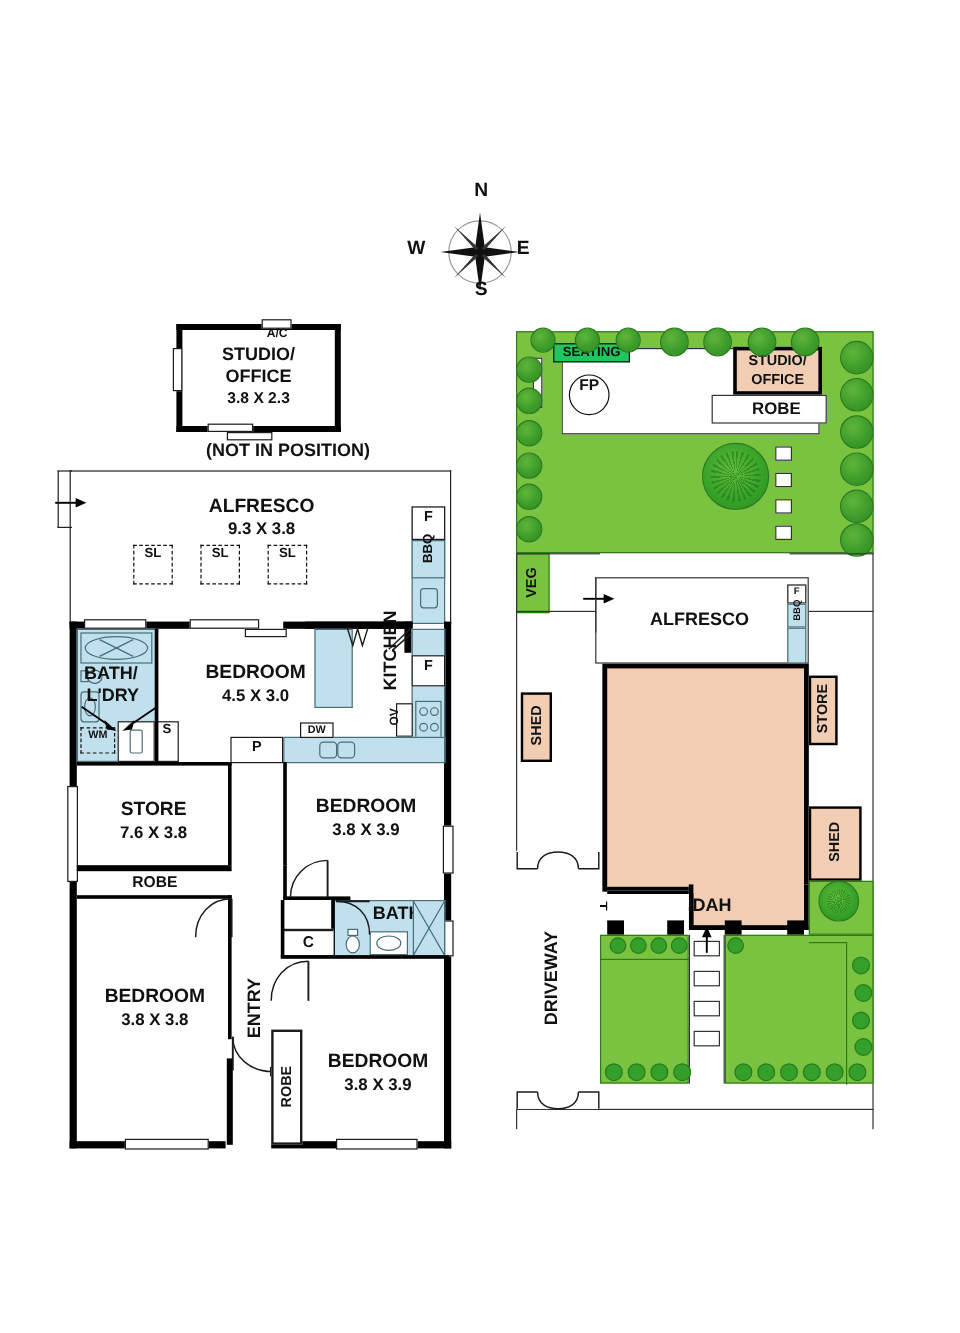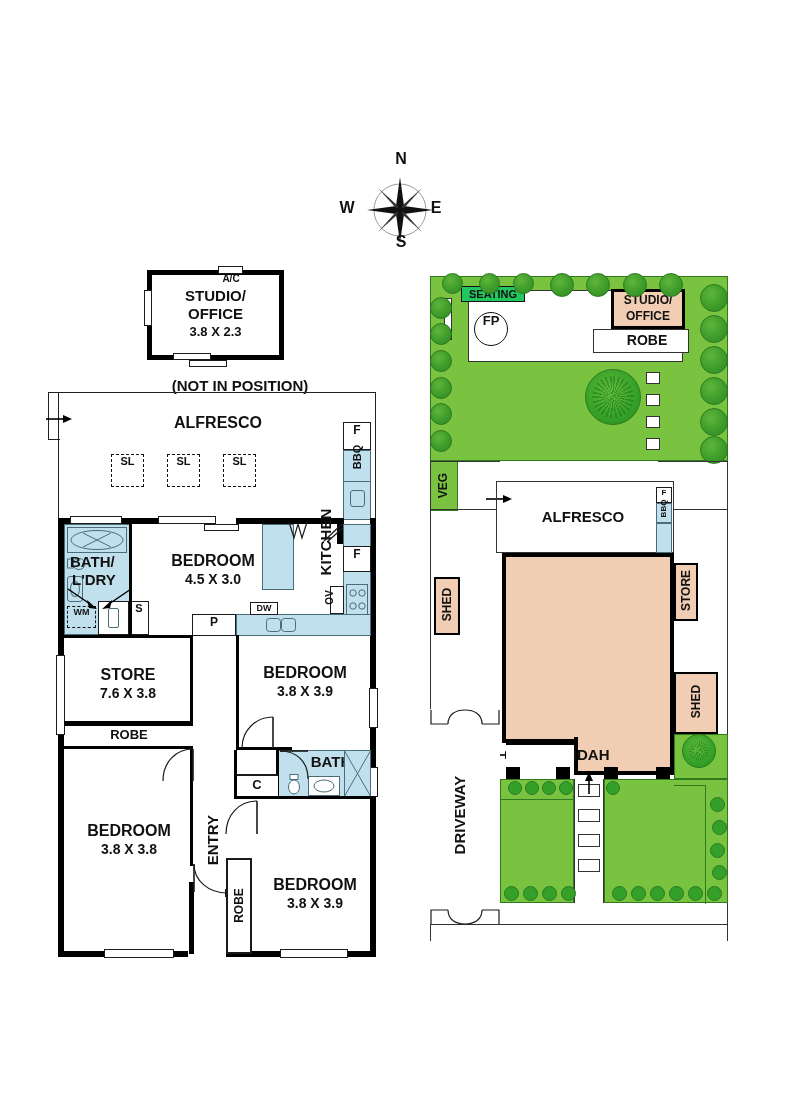--- a/index.html
+++ b/index.html
@@ -110,35 +110,36 @@
 
     <div class="abs win" style="left:-3px; top:20px; width:8px; height:36px;"></div>
 
     <div class="abs win" style="left:26px; top:83px; width:38px; height:7px;"></div>
     <div class="abs win" style="left:42px; top:90px; width:38px; height:7px;"></div>
 
     <div class="lbl t15 lbl-name" style="left:0; top:18px; width:137px;">STUDIO/</div>
     <div class="lbl t15 lbl-name" style="left:0; top:36px; width:137px;">OFFICE</div>
     <div class="lbl t13 lbl-name" style="left:0; top:55px; width:137px;">3.8 X 2.3</div>
   </div>
-  <div class="lbl t15 lbl-name" style="left:140px; top:378px; width:200px;">(NOT IN POSITION)</div>
+  <div class="lbl t15 lbl-name" style="left:140px; top:368px; width:200px;">(NOT IN POSITION)</div>
 
   <div class="abs" style="left:58px; top:392px; width:318px; height:565px;">
 
     <div class="abs" style="left:0; top:0; width:318px; height:128px; border:1.6px solid #222; border-bottom:none;"></div>
 
     <div class="abs" style="left:-10px; top:0px; width:12px; height:48px; border:1.4px solid #222; border-right:none;"></div>
     <div class="abs" style="left:-12px; top:22px; width:26px; height:10px;">
       <svg width="26" height="10" viewBox="0 0 26 10">
           <line x1="0" y1="5" x2="20" y2="5" stroke="#000" stroke-width="1.6"></line>
           <polygon class="arrow" points="26,5 17,1 17,9"></polygon>
         </svg>
     </div>
 
     <div class="lbl t16 lbl-name" style="left:40px; top:22px; width:240px;">ALFRESCO</div>
+    <div class="lbl t14 lbl-name" style="left:40px; top:41px; width:240px;">9.3 X 3.8</div>
 
     <div class="abs dashbox ctr t11 lbl-name" style="left:53px; top:62px; width:33px; height:33px;">
       <span>SL</span>
     </div>
     <div class="abs dashbox ctr t11 lbl-name" style="left:109px; top:62px; width:33px; height:33px;">
       <span>SL</span>
     </div>
     <div class="abs dashbox ctr t11 lbl-name" style="left:165px; top:62px; width:33px; height:33px;">
       <span>SL</span>
     </div>

